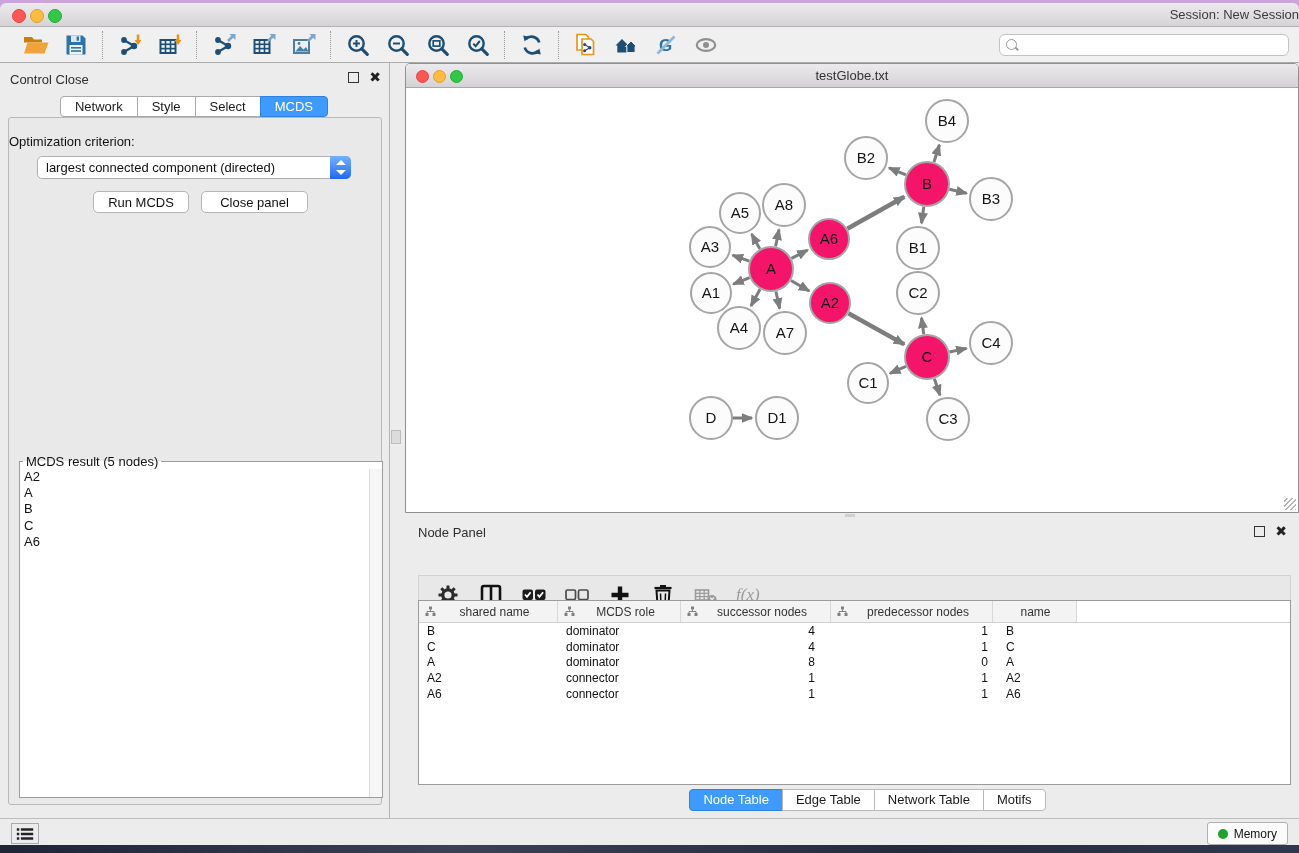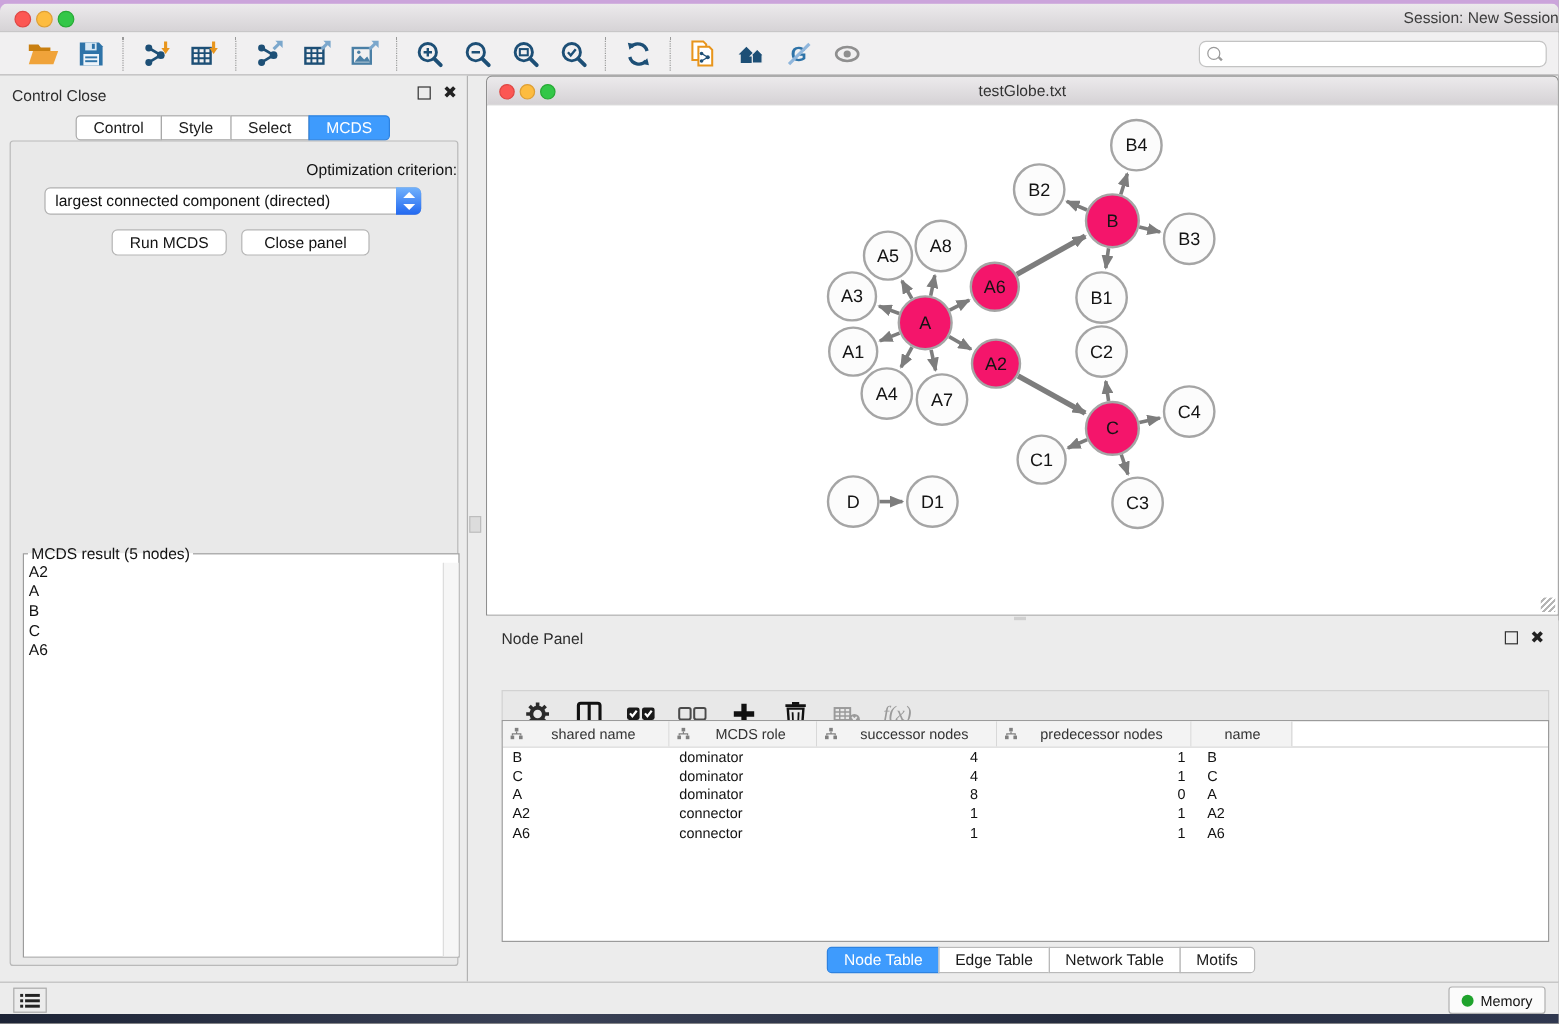--- a/index.html
+++ b/index.html
@@ -41,21 +41,21 @@
   .float-ic{width:9px;height:9px;border:1.5px solid #333;}
   .close-ic{font-size:14px;font-weight:bold;color:#222;line-height:12px;}
   #cp-tabs{position:absolute;left:0;top:33px;width:100%;display:flex;justify-content:center;}
   .cp-tab{height:19px;line-height:19px;padding:0 14px;font-size:13px;color:#1a1a1a;background:#fff;
        border:1px solid #a9a9a9;margin-left:-1px;}
   .cp-tab.first{border-radius:4px 0 0 4px;}
   .cp-tab.last{border-radius:0 4px 4px 0;}
   .cp-tab.sel{background:#3e9bfd;border-color:#2d82e0;color:#fff;}
   #cp-content{position:absolute;left:8px;top:54px;width:374px;height:688px;background:#e9e9e9;
        border:1px solid #b9b9b9;border-radius:3px;box-sizing:border-box;}
-  #opt-label{position:absolute;left:0;width:100%;top:16px;text-align:right;font-size:13px;color:#111;}
+  #opt-label{position:absolute;left:0;width:100%;top:16px;text-align:left;font-size:13px;color:#111;}
   #criterion-select{position:absolute;left:28px;top:38px;width:314px;height:23px;background:#fff;
        border:1px solid #b0b0b0;border-radius:5px;box-sizing:border-box;font-size:13px;color:#111;
        display:flex;align-items:center;padding-left:8px;}
   #criterion-stepper{position:absolute;right:-1px;top:-1px;width:21px;height:23px;border-radius:0 5px 5px 0;
        background:linear-gradient(#72b2fc,#2268f0);}
   .chev{position:absolute;left:5.5px;width:0;height:0;border-left:5px solid transparent;border-right:5px solid transparent;}
   .chev.up{top:4px;border-bottom:5px solid #fff;}
   .chev.down{bottom:4px;border-top:5px solid #fff;}
   .cp-btn{position:absolute;top:73px;height:22px;background:#fff;border:1px solid #b5b5b5;border-radius:5px;
        font-size:13px;color:#111;display:flex;align-items:center;justify-content:center;box-sizing:border-box;}
@@ -291,21 +291,21 @@
     </div>
   </div>
 
   <div id="control-panel">
     <span class="panel-title">Control Close</span>
     <span class="panel-btns">
       <span class="float-ic"></span>
       <span class="close-ic">✖</span>
     </span>
     <div id="cp-tabs">
-        <div class="cp-tab first">Control</div>
+        <div class="cp-tab first">Network</div>
         <div class="cp-tab">Style</div>
         <div class="cp-tab">Select</div>
         <div class="cp-tab last sel">MCDS</div>
       </div>
     <div id="cp-content">
       <div id="opt-label">Optimization criterion:</div>
       <div id="criterion-select">
         <span>largest connected component (directed)</span>
         <span id="criterion-stepper">
           <span class="chev up"></span>

